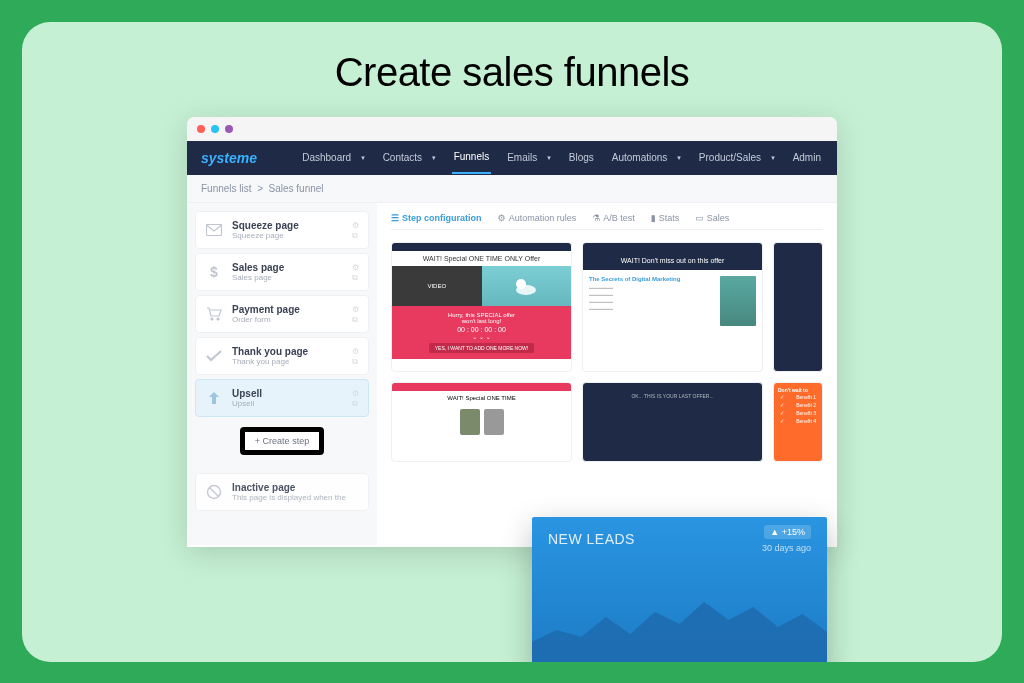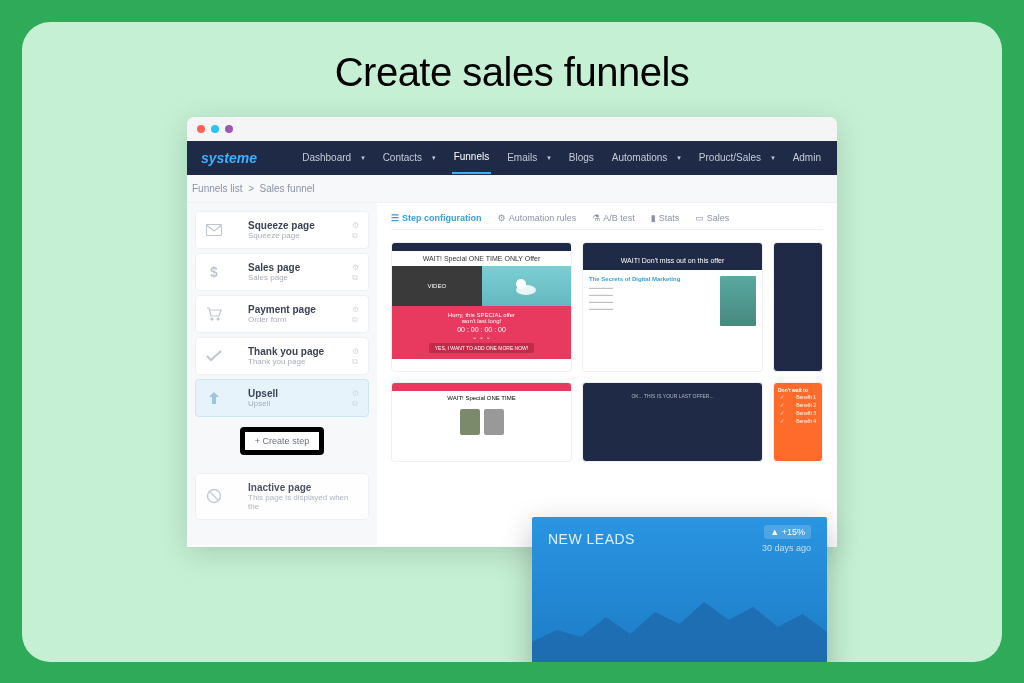--- a/index.html
+++ b/index.html
@@ -53,21 +53,21 @@
   padding: 0 14px;
   gap: 14px;
   color: #c5cbd8;
   font-size: 10px;
 }
 .logo { color: #3ab0ff; font-weight: 700; font-size: 14px; margin-right: auto; font-style: italic; }
 .nav-item { display: flex; align-items: center; gap: 10px; padding: 10px 2px; cursor: pointer; }
 .nav-item.active { color: #fff; border-bottom: 2px solid #3ab0ff; }
 .chev { font-size: 7px; }
 .breadcrumb {
-  padding: 8px 5px;
+  padding: 8px 14px;
   font-size: 10px;
   color: #8a93a5;
   background: #f7f8fa;
   border-bottom: 1px solid #eef0f4;
 }
 .main {
   display: flex;
   height: calc(100% - 34px - 24px - 30px);
 }
 .sidebar {
@@ -78,21 +78,21 @@
   flex-direction: column;
   gap: 4px;
 }
 .step-item {
   display: flex;
   align-items: center;
   padding: 8px 8px;
   background: #fff;
   border: 1px solid #eef0f4;
   border-radius: 4px;
-  gap: 24px;
+  gap: 8px;
   position: relative;
 }
 .step-item.selected { background: #e6f3fb; border-color: #cde6f6; }
 .step-icon {
   width: 20px; height: 20px; display: flex; align-items: center; justify-content: center;
   color: #c0c5cf;
 }
 .step-text { flex: 1; }
 .step-title { font-size: 10px; font-weight: 600; color: #3a4254; }
 .step-sub { font-size: 8px; color: #a7adb9; }

